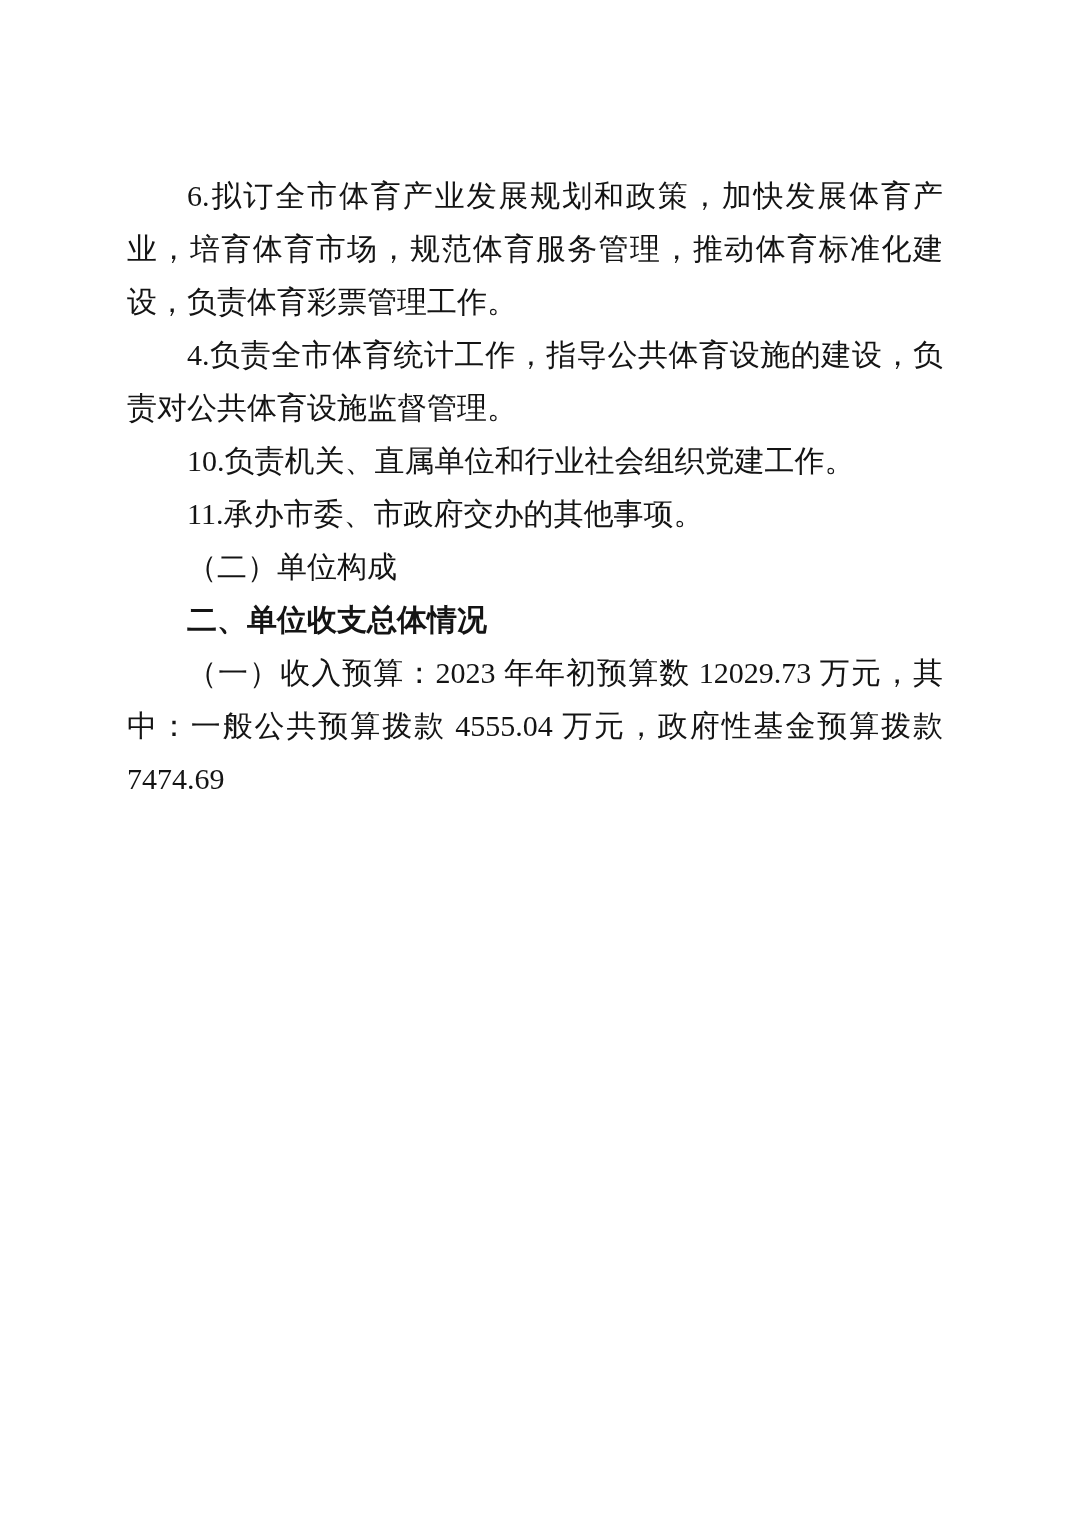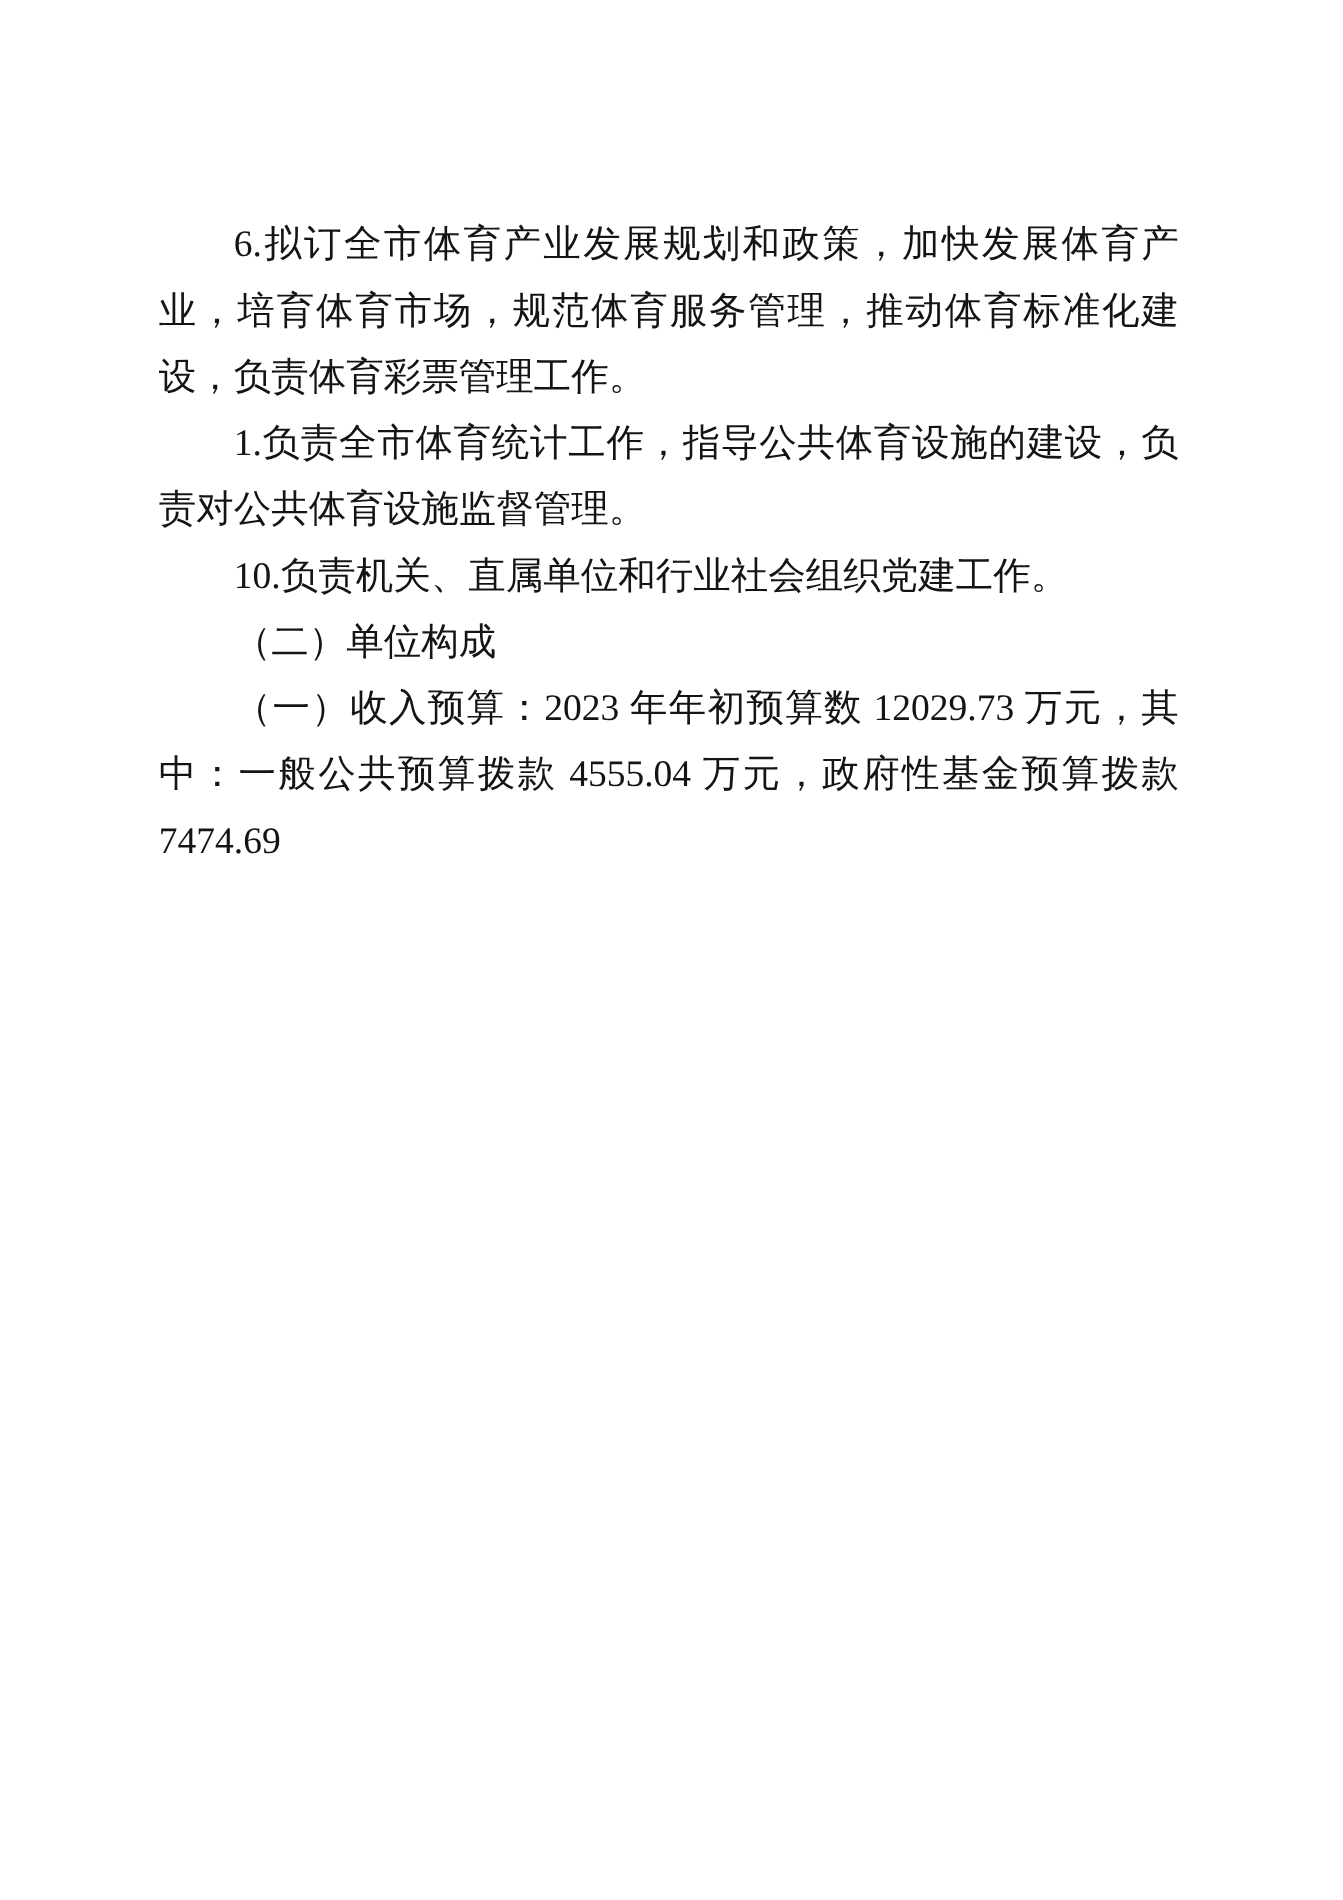--- a/index.html
+++ b/index.html
@@ -51,25 +51,27 @@
 </head>
 <body>
 
 <div class="page">
   <div class="doc-body">
 
     <p class="para">6.拟订全市体育产业发展规划和政策，加快发展体育产业，培育体育市场，规范体育服务管理，推动体育标准化建设，负责体育彩票管理工作。</p>
 
 
 
-    <p class="para">1.负责全市体育统计工作，指导公共体育设施的建设，负责对公共体育设施监督管理。</p>
+    <p class="para">4.负责全市体育统计工作，指导公共体育设施的建设，负责对公共体育设施监督管理。</p>
 
     <p class="para">10.负责机关、直属单位和行业社会组织党建工作。</p>
 
+    <p class="para">11.承办市委、市政府交办的其他事项。</p>
 
     <p class="para kaiti">（二）单位构成</p>
 
 
+    <h2 class="heading-bold">二、单位收支总体情况</h2>
 
     <p class="para"><span class="kaiti">（一）收入预算：</span><span>2023 年年初预算数 12029.73 万元，其中：一般公共预算拨款 4555.04 万元，政府性基金预算拨款 7474.69</span></p>
 
   </div>
 </div>
 
 </body></html>

